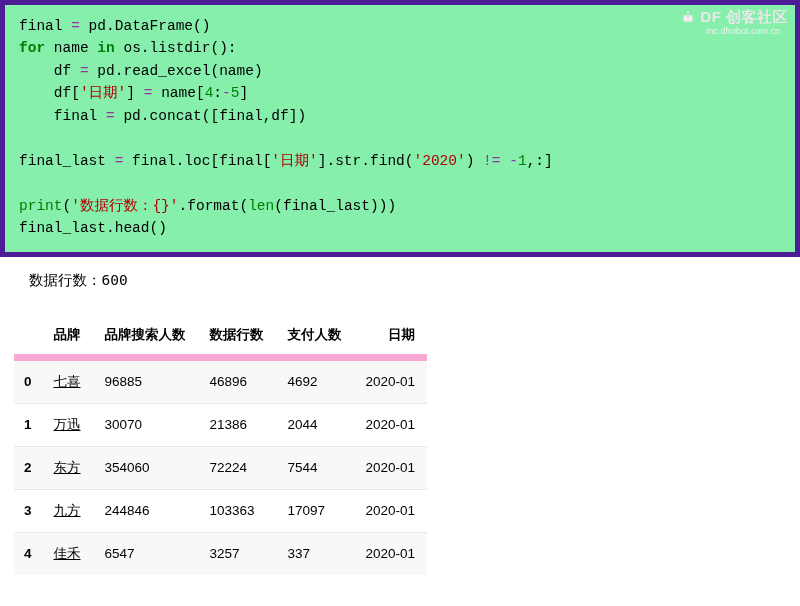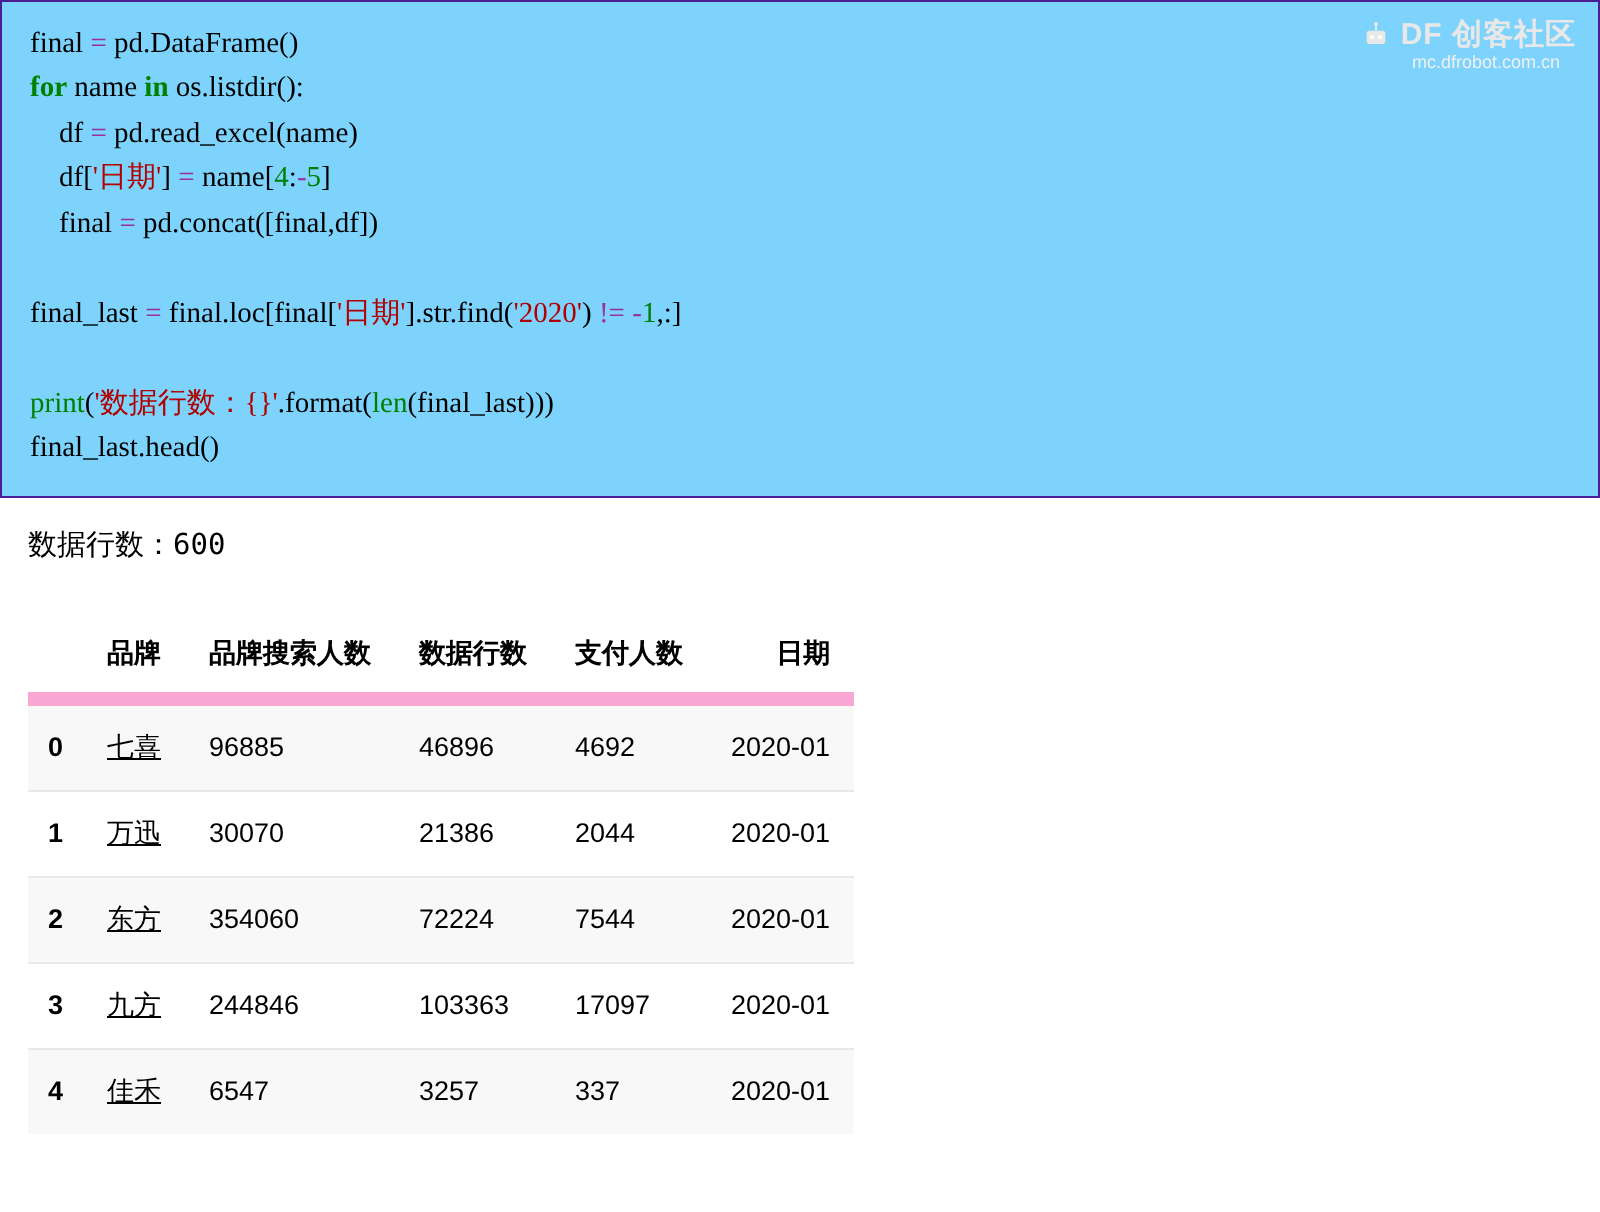--- a/index.html
+++ b/index.html
@@ -28,40 +28,41 @@
   .watermark-sub {
     position: absolute;
     top: 26px;
     right: 20px;
     color: #f0f0f0;
     font-family: sans-serif;
     font-size: 9px;
     z-index: 1;
   }
   .code-cell {
-    background: #7dd3fc;
-    border: 1px solid #4c1d95;
+    background: #86efac;
+    border: 5px solid #4c1d95;
     padding: 10px 14px 12px 14px;
     line-height: 1.55;
     white-space: pre;
-    font-family: Liberation Serif, serif;
+    font-family: Liberation Mono, monospace;
     font-size: 14.5px;
     color: #000;
     position: relative;
   }
   .kw-green { color: #008000; font-weight: bold; }
   .str-red { color: #b10000; }
   .num-green { color: #008000; }
   .op-purple { color: #9a2fa0; }
   .builtin { color: #008000; }
   .output-text {
     font-family: "DejaVu Sans Mono", "Consolas", "Microsoft YaHei", monospace;
     font-size: 14.5px;
     padding: 14px 14px 8px 14px;
     color: #000;
+    margin-left: 15px;
   }
   .dataframe-wrap {
     padding: 18px 14px 20px 14px;
   }
   table.dataframe {
     border-collapse: collapse;
     font-family: "Helvetica Neue", Arial, "Microsoft YaHei", sans-serif;
     font-size: 13.5px;
     color: #000;
   }

